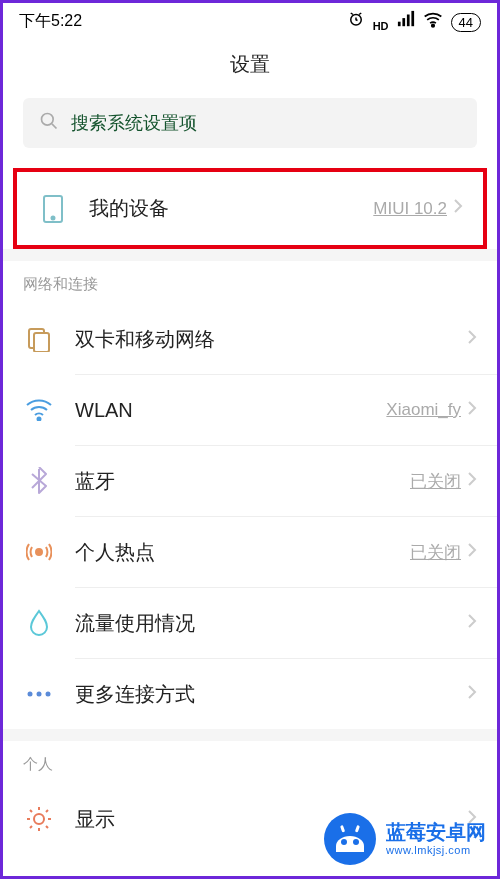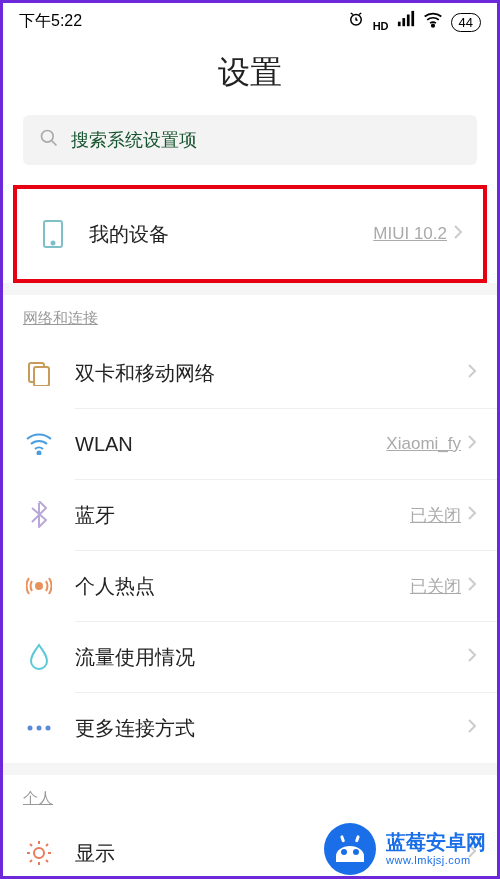--- a/index.html
+++ b/index.html
@@ -31,21 +31,21 @@
   .status-right { display: flex; align-items: flex-end; gap: 8px; }
   .battery-pill {
     border: 1.5px solid #000;
     border-radius: 10px;
     padding: 1px 7px;
     font-size: 13px;
     font-weight: 500;
   }
   .title {
     text-align: center;
-    font-size: 32px;
+    font-size: 20px;
     font-weight: 500;
     color: #222;
     padding: 12px 0 20px 0;
   }
   .search-box {
     margin: 0 20px 20px 20px;
     background: #f3f3f3;
     border-radius: 6px;
     height: 50px;
     display: flex;
@@ -67,31 +67,30 @@
   .row-label { flex: 1; font-size: 20px; color: #222; margin-left: 20px; margin-right: 10px; white-space: nowrap; overflow: hidden; text-overflow: ellipsis; }
   .row-value { font-size: 17px; color: #aaa; margin-right: 6px; white-space: nowrap; text-decoration: underline; }
   .row-chev { color: #ccc; font-size: 18px; }
   .divider { height: 1px; background: #eee; margin-left: 72px; }
   .section-gap { height: 12px; background: #f5f5f5; }
   .section-header {
     font-size: 15px;
     color: #999;
     padding: 14px 20px 10px 20px;
     background: #fff;
-    text-decoration: underline;
   }
   .highlight {
     border: 4px solid #e60012;
     margin: 0 10px 0 10px;
   }
-  .highlight .row { height: 90px; }
+  .highlight .row { height: 73px; }
   .watermark {
     position: absolute;
     right: 14px;
-    bottom: 4px;
+    bottom: 14px;
     display: flex;
     align-items: center;
     gap: 10px;
     pointer-events: none;
   }
   .wm-logo {
     width: 52px; height: 52px;
     background: #1a6fe8;
     border-radius: 50%;
     display: flex; align-items: center; justify-content: center;

